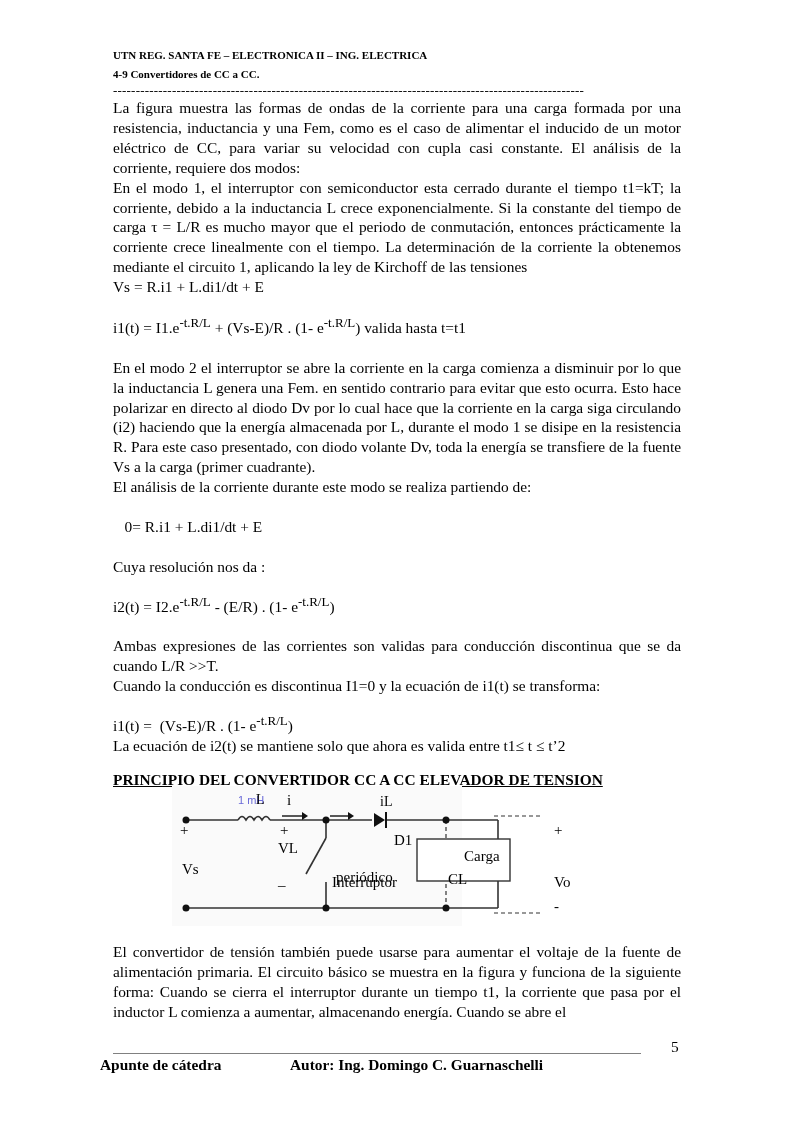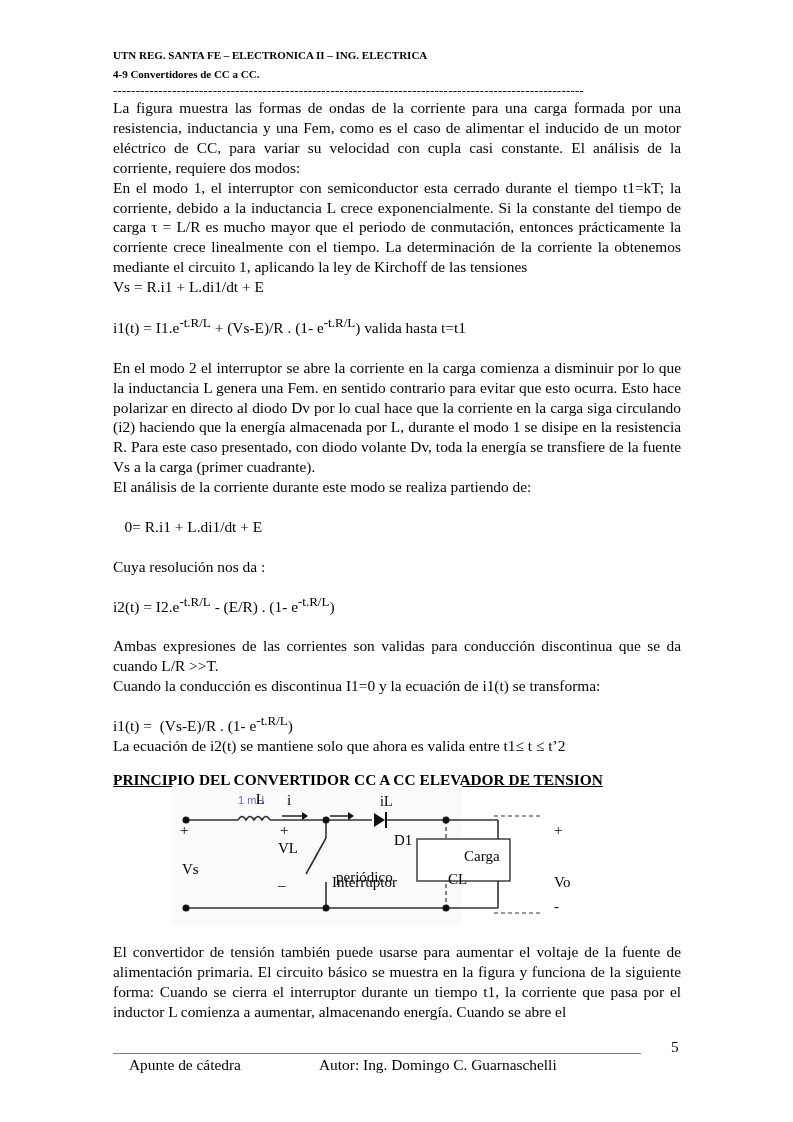--- a/index.html
+++ b/index.html
@@ -11,21 +11,21 @@
     .hdr { font-weight: bold; font-size: 11px; line-height: 19px; }
     .rule { font-size: 13px; line-height: 14px; letter-spacing: 0.2px; white-space: nowrap; overflow: hidden; width: 556px; margin-top: 0px; }
     .p { font-size: 15.4px; line-height: 19.9px; text-align: justify; margin: 0; }
     .line { font-size: 15.4px; line-height: 19.9px; margin: 0; white-space: nowrap; }
     .gap { height: 19.9px; }
     sup { font-size: 13px; vertical-align: super; line-height: 0; }
     .title2 { font-weight: bold; text-decoration: underline; font-size: 15.4px; line-height: 20px; margin: 0; }
     .circuit { position: absolute; left: 172px; top: 786px; width: 440px; height: 140px; }
     .footer-line { position: absolute; left: 113px; top: 1053px; width: 528px; height: 1px; background: #808080; }
     .pagenum { position: absolute; left: 671px; top: 1038px; font-size: 15.4px; }
-    .footer { position: absolute; left: 129px; top: 1056px; font-weight: normal; font-size: 15.4px; white-space: nowrap; }
+    .footer { position: absolute; left: 100px; top: 1056px; font-weight: bold; font-size: 15.4px; white-space: nowrap; }
     .footer .author { position: absolute; left: 190px; top: 0; }
   </style>
 </head>
 <body>
 
 <div class="page">
   <div class="hdr">UTN REG. SANTA FE – ELECTRONICA II – ING. ELECTRICA</div>
   <div class="hdr">4-9 Convertidores de CC a CC.</div>
   <div class="rule">--------------------------------------------------------------------------------------------------------</div>
 

